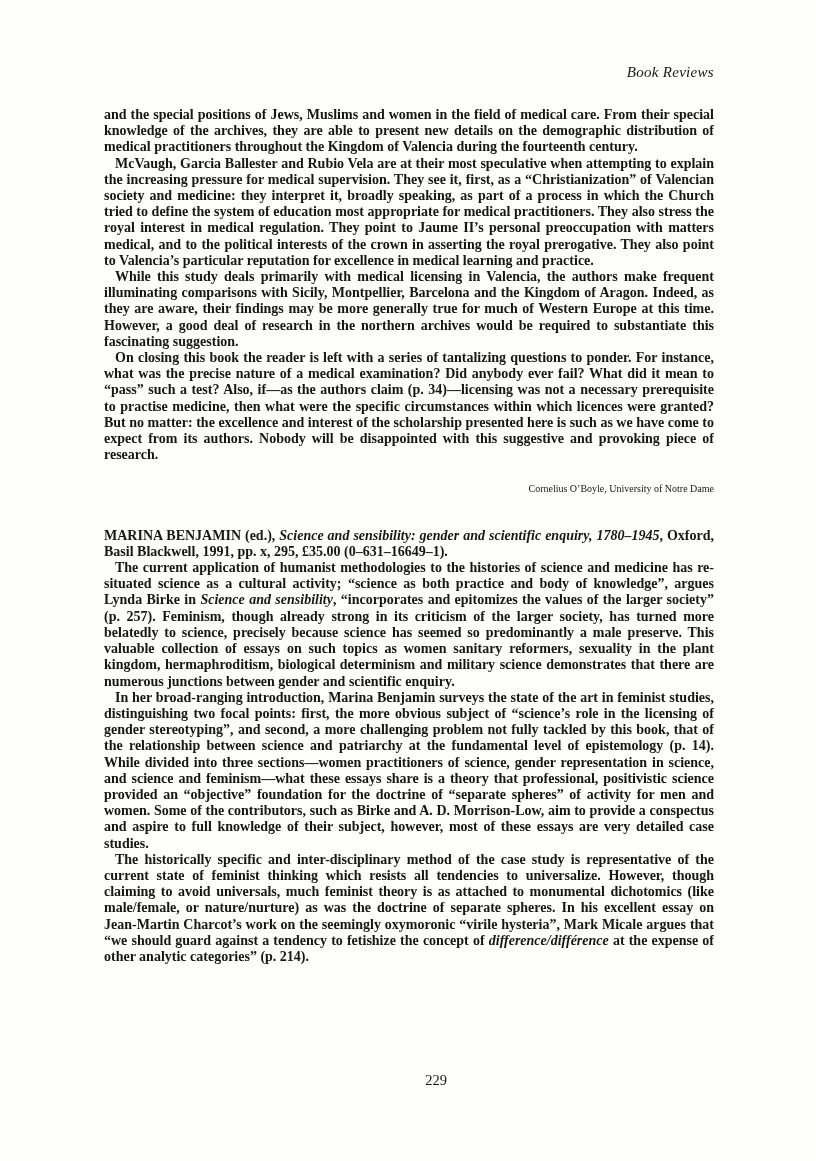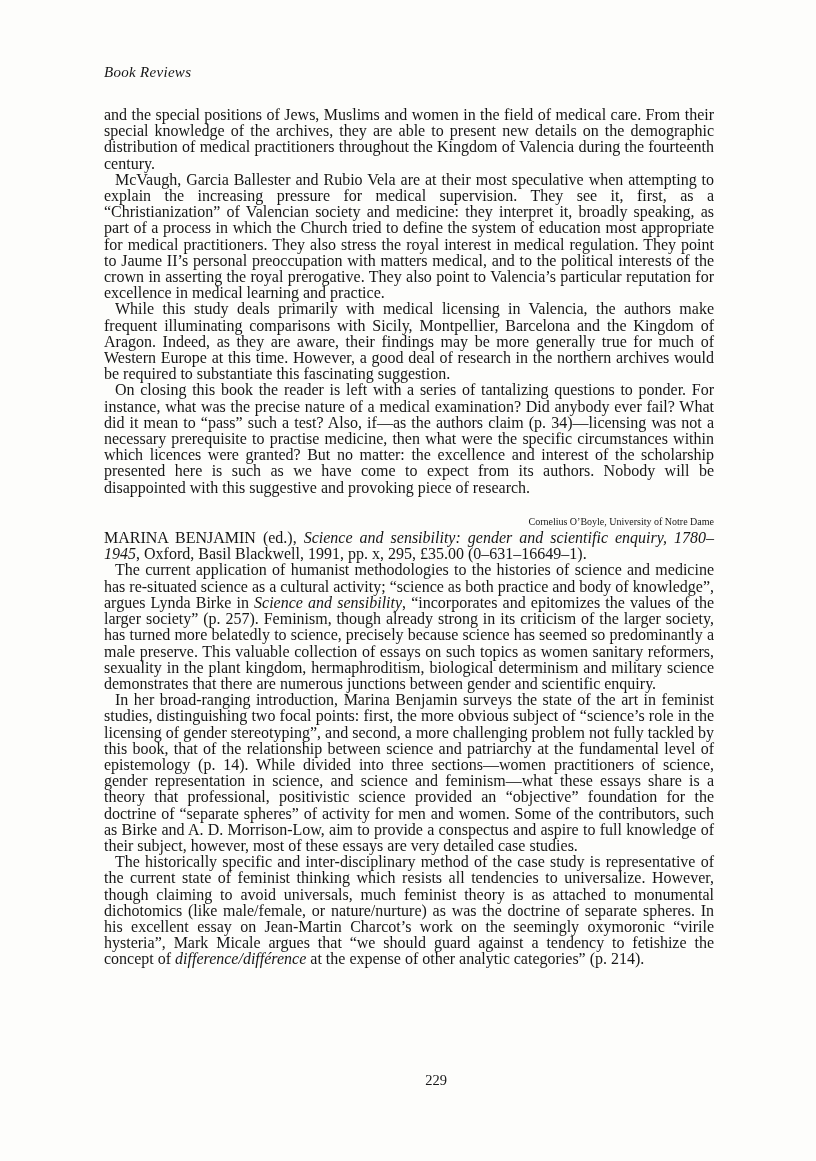--- a/index.html
+++ b/index.html
@@ -21,40 +21,42 @@
     position: absolute;
     left: 104px;
     top: 64px;
     width: 610px;
   }
   .running-head {
     margin: 0 0 26px 0;
     font-size: 15px;
     font-weight: normal;
     font-style: italic;
-    text-align: left;
+    text-align: right;
     letter-spacing: 0.3px;
   }
   .para {
     margin: 0;
-    font-size: 16px;
+    font-size: 14px;
     line-height: 16.2px;
     text-align: justify;
     text-justify: inter-word;
+    font-weight: bold;
   }
   .para.indent {
     text-indent: 11px;
   }
   .signature {
     margin: 18px 0 0 0;
     font-size: 10px;
     line-height: 16.2px;
     text-align: right;
   }
   .review2 {
+    margin-top: 30px;
   }
   .citation {
     margin-bottom: 0;
   }
   .pageno {
     position: absolute;
     left: 0;
     bottom: 72px;
     width: 100%;
     text-align: center;

